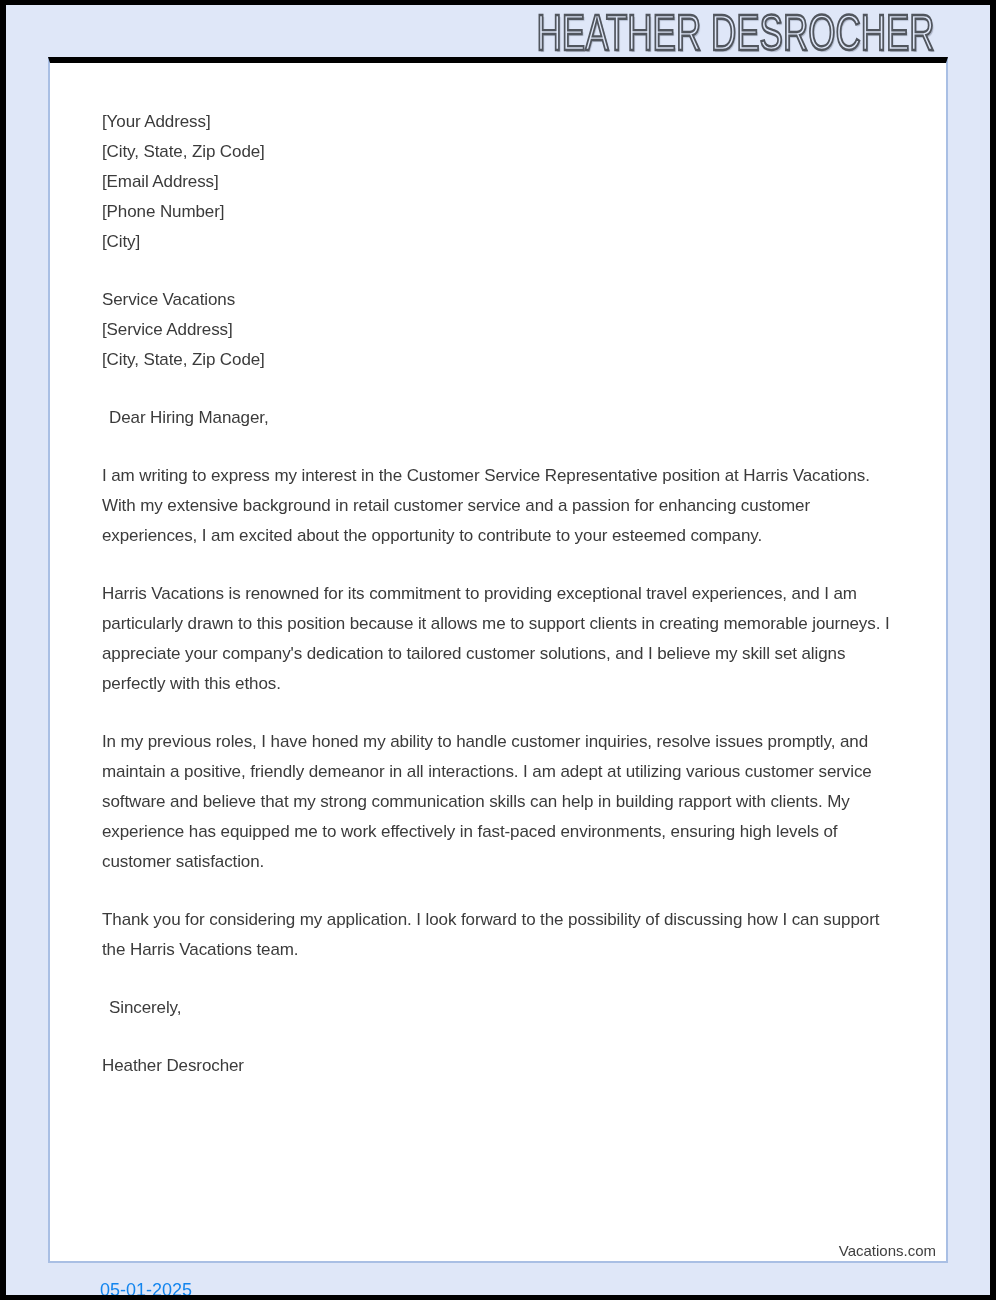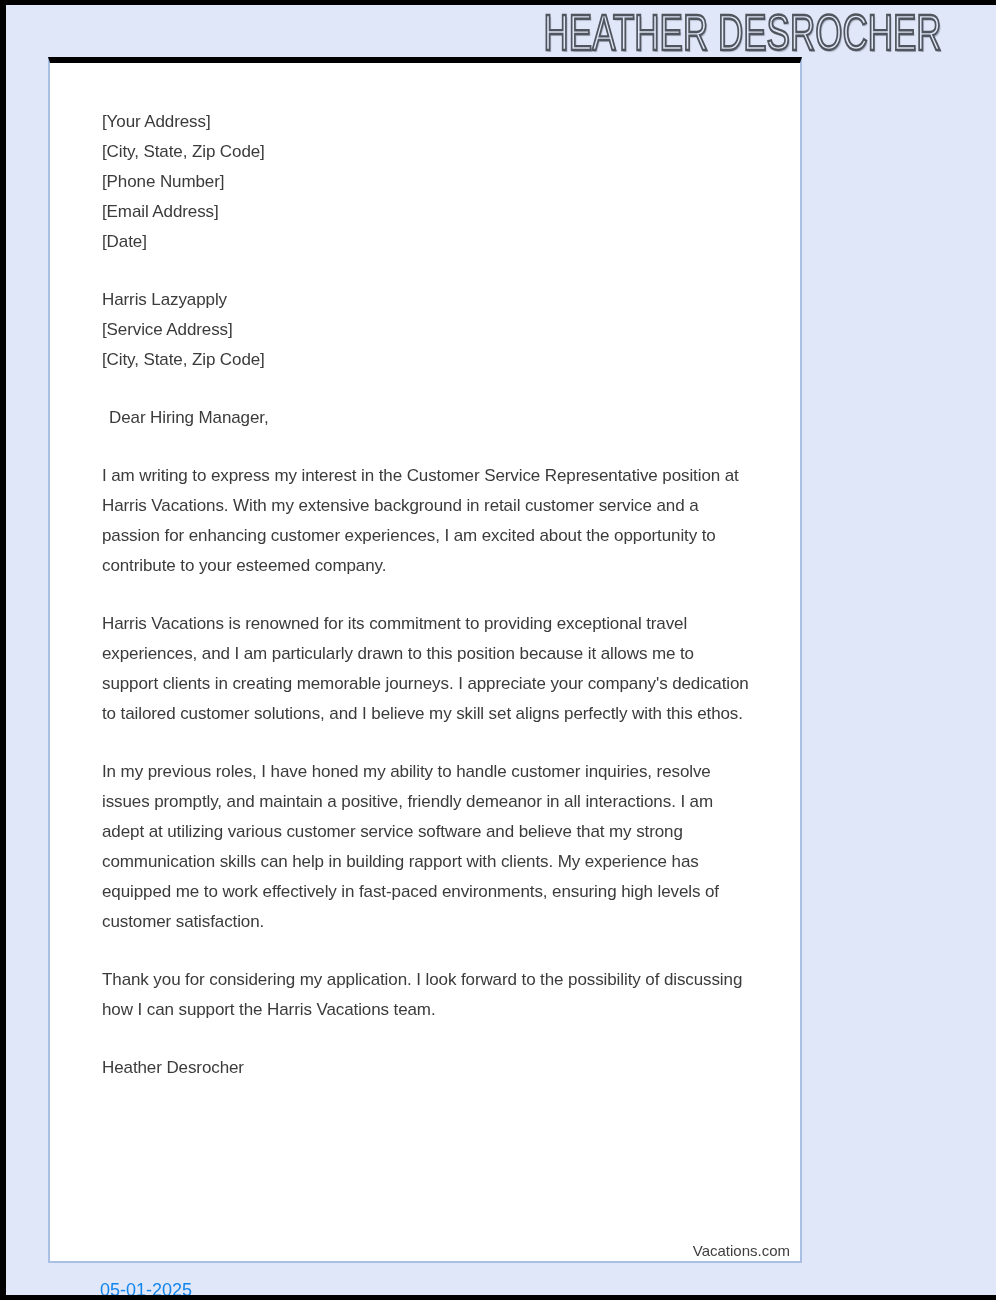--- a/index.html
+++ b/index.html
@@ -12,42 +12,41 @@
     overflow: hidden;
   }
   .canvas {
     position: absolute;
     left: 6px;
     top: 5px;
     width: 984px;
     height: 1290px;
     background: #dfe7f8;
     overflow: hidden;
-    padding-left: 7px;
   }
   
   .page-title {
     position: absolute;
     top: 3px;
     right: 55px;
     font-size: 50px;
     line-height: 50px;
     font-weight: 400;
     white-space: nowrap;
     color: #dfe7f8;                      
     -webkit-text-stroke: 2.4px #51565e;  
     text-shadow: 2px 2px 1px rgba(110,120,140,0.45);
     transform: scaleX(0.70);
     transform-origin: 100% 50%;
   }
   .page {
     position: absolute;
     left: 42px;
     top: 52px;
-    width: 754px;
+    width: 900px;
     height: 1206px;
     box-sizing: border-box;
     background: #ffffff;
     border: 2px solid #a9bfe4;
     border-top: 6px solid #000000;
   }
   .content {
     padding: 44px 46px 0 52px;
     font-size: 17px;
     line-height: 30px;
@@ -84,40 +83,41 @@
 <div class="canvas">
 
   <div class="page-title">HEATHER DESROCHER</div>
 
   <div class="page">
     <div class="content">
 
       <div class="block">
           <div class="line">[Your Address]</div>
           <div class="line">[City, State, Zip Code]</div>
+          <div class="line">[Email Address]</div>
           <div class="line">[Phone Number]</div>
-          <div class="line">[Email Address]</div>
-          <div class="line">[Date]</div>
+          <div class="line">[City]</div>
         </div>
 
       <div class="block">
-          <div class="line">Harris Lazyapply</div>
+          <div class="line">Service Vacations</div>
           <div class="line">[Service Address]</div>
           <div class="line">[City, State, Zip Code]</div>
         </div>
 
       <div class="single-line">Dear Hiring Manager,</div>
 
       <div>
           <p class="para">I am writing to express my interest in the Customer Service Representative position at Harris Vacations. With my extensive background in retail customer service and a passion for enhancing customer experiences, I am excited about the opportunity to contribute to your esteemed company.</p>
           <p class="para">Harris Vacations is renowned for its commitment to providing exceptional travel experiences, and I am particularly drawn to this position because it allows me to support clients in creating memorable journeys. I appreciate your company's dedication to tailored customer solutions, and I believe my skill set aligns perfectly with this ethos.</p>
           <p class="para">In my previous roles, I have honed my ability to handle customer inquiries, resolve issues promptly, and maintain a positive, friendly demeanor in all interactions. I am adept at utilizing various customer service software and believe that my strong communication skills can help in building rapport with clients. My experience has equipped me to work effectively in fast-paced environments, ensuring high levels of customer satisfaction.</p>
           <p class="para">Thank you for considering my application. I look forward to the possibility of discussing how I can support the Harris Vacations team.</p>
         </div>
 
+      <div class="single-line">Sincerely,</div>
 
       <div class="signature">Heather Desrocher</div>
 
     </div>
 
     <div class="brand">Vacations.com</div>
   </div>
 
   <a class="date-link">05-01-2025</a>
 

